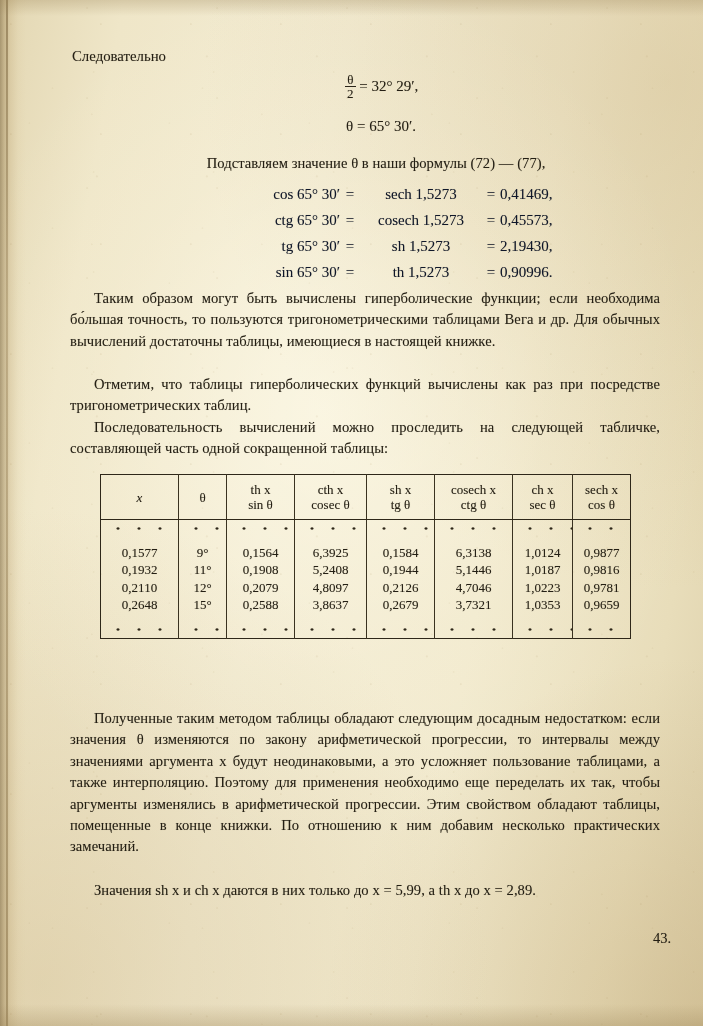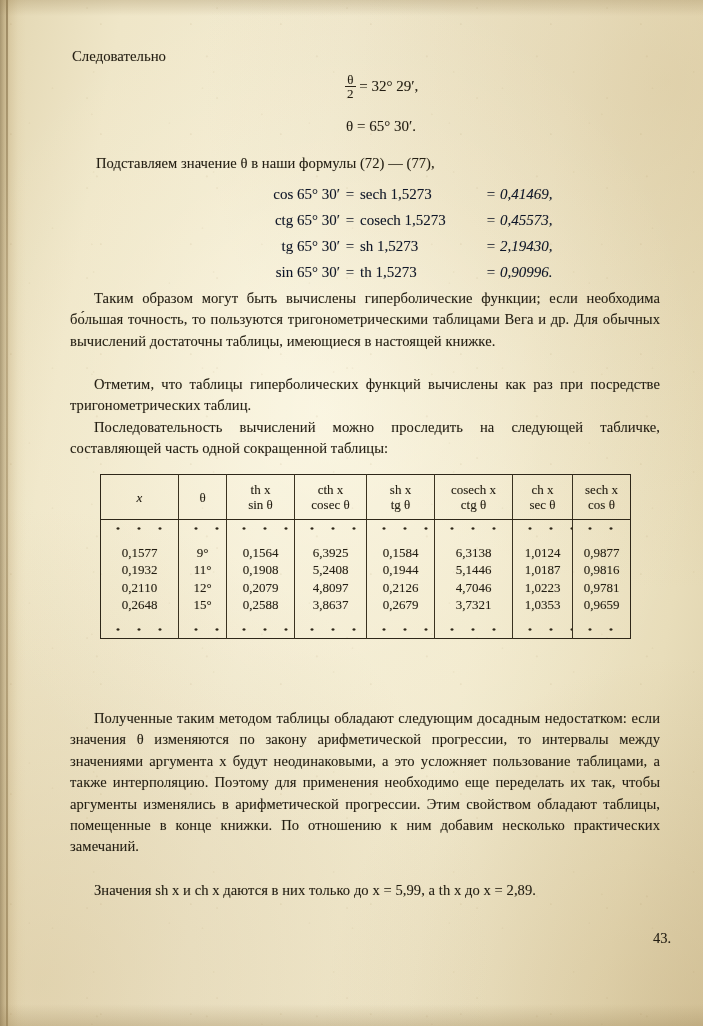--- a/index.html
+++ b/index.html
@@ -129,23 +129,23 @@
     text-shadow: 0 0 0.7px rgba(40,32,18,0.30);
   }
   .eqrow {
     display: flex;
     align-items: baseline;
     height: 26px;
     white-space: nowrap;
   }
   .eqrow .lhs { width: 132px; text-align: right; }
   .eqrow .eqs { width: 20px; text-align: center; }
-  .eqrow .mid { width: 122px; text-align: left; }
+  .eqrow .mid { width: 122px; text-align: center; }
   .eqrow .eqs2 { width: 18px; text-align: center; }
-  .eqrow .rhs { text-align: left; font-style: italic; }
+  .eqrow .rhs { text-align: left; }
 
   
   #table-wrap {
     position: absolute;
     left: 88px;
     top: 474px;
     width: 530px;
   }
   table.tbl {
     border-collapse: collapse;
@@ -229,21 +229,21 @@
       <span>=</span>
       <span>32° 29′,</span>
     </div>
 
     <div class="fracline" style="left:334px; top:118px;">
       <span>θ</span>
       <span>=</span>
       <span>65° 30′.</span>
     </div>
 
-    <div class="para" style="left:84px; top:153px; width:560px; text-align:left;">Подставляем значение θ в наши формулы (72) — (77),</div>
+    <div class="para" style="left:84px; top:153px; width:560px; text-align:center;">Подставляем значение θ в наши формулы (72) — (77),</div>
 
     <div class="eqblock" style="left:196px; top:186px;">
       <div class="eqrow">
         <span class="lhs">cos 65° 30′</span>
         <span class="eqs">=</span>
         <span class="mid">sech 1,5273</span>
         <span class="eqs2">=</span>
         <span class="rhs">0,41469,</span>
       </div>
       <div class="eqrow">

